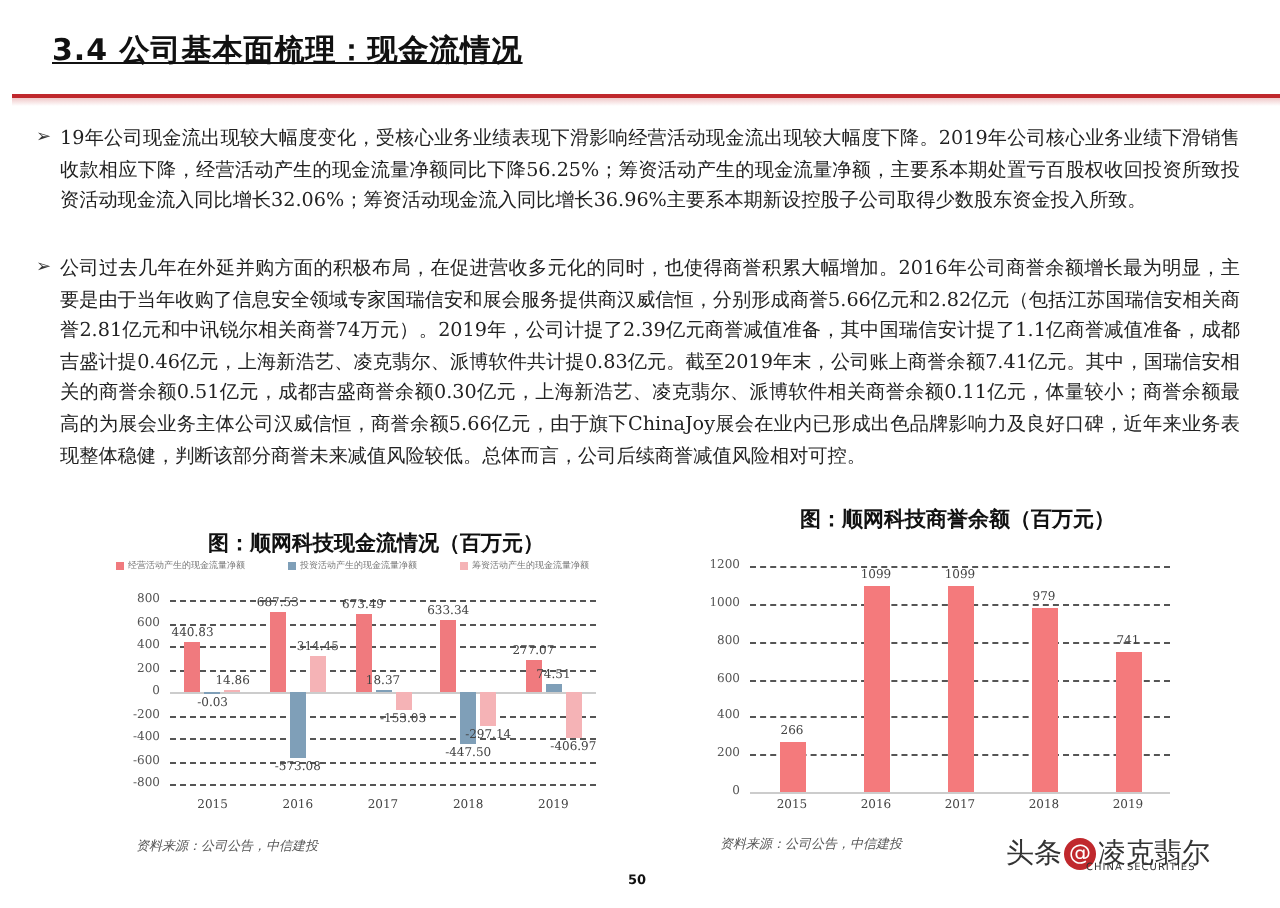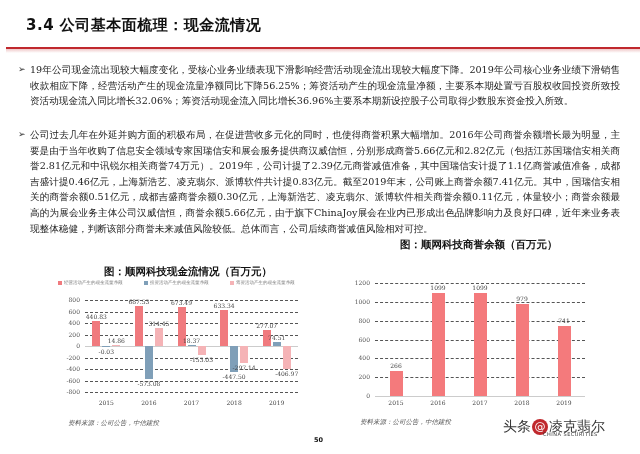--- a/index.html
+++ b/index.html
@@ -2,21 +2,21 @@
 <html><head>
 <meta charset="utf-8">
 <style>
   * { box-sizing: border-box; margin: 0; padding: 0; }
   html, body { width: 640px; height: 454px; background: #ffffff; overflow: hidden; }
   body { font-family: "DejaVu Serif", "Liberation Serif", serif; color: #222; position: relative; }
 
   .title {
     position: absolute; left: 26px; top: 16px;
     font-family: "DejaVu Sans", "Liberation Sans", sans-serif;
-    font-weight: bold; font-size: 15px; color: #111; letter-spacing: 0.5px;
+    font-weight: bold; font-size: 15px; color: #111; letter-spacing: 0.5px; text-decoration: underline;
   }
   .title-rule {
     position: absolute; left: 6px; top: 47px; width: 634px; height: 2px;
     background: #c0282d;
   }
   .title-rule-shadow {
     position: absolute; left: 6px; top: 49px; width: 634px; height: 4px;
     background: linear-gradient(#f0c9ca, #ffffff);
   }
 
@@ -156,21 +156,21 @@
 <div id="chart-left-xticks" style="position:absolute; left:85px; top:399px; width:213px; height:10px;">
     <div class="xtick" style="left: 6.3px; top: 0px;">2015</div>
     <div class="xtick" style="left: 48.9px; top: 0px;">2016</div>
     <div class="xtick" style="left: 91.5px; top: 0px;">2017</div>
     <div class="xtick" style="left: 134.1px; top: 0px;">2018</div>
     <div class="xtick" style="left: 176.7px; top: 0px;">2019</div>
   </div>
 
 <div class="source" style="left:68px; top:419px;">资料来源：公司公告，中信建投</div>
 
-<div class="chart-title" style="left:400px; top:238px;">图：顺网科技商誉余额（百万元）</div>
+<div class="chart-title" style="left:400px; top:253px;">图：顺网科技商誉余额（百万元）</div>
 
 <div class="chart" id="chart-right" style="left:375px; top:283px; width:210px; height:113px;">
     <div class="gridline" style="top: 0px;"></div>
     <div class="gridline" style="top: 18.8333px;"></div>
     <div class="gridline" style="top: 37.6667px;"></div>
     <div class="gridline" style="top: 56.5px;"></div>
     <div class="gridline" style="top: 75.3333px;"></div>
     <div class="gridline" style="top: 94.1667px;"></div>
     <div class="axis-zero" style="top: 113px;"></div>
     <div class="bar" style="left: 14.5px; top: 87.9517px; width: 13px; height: 25.0483px; background: rgb(244, 122, 124);"></div>

